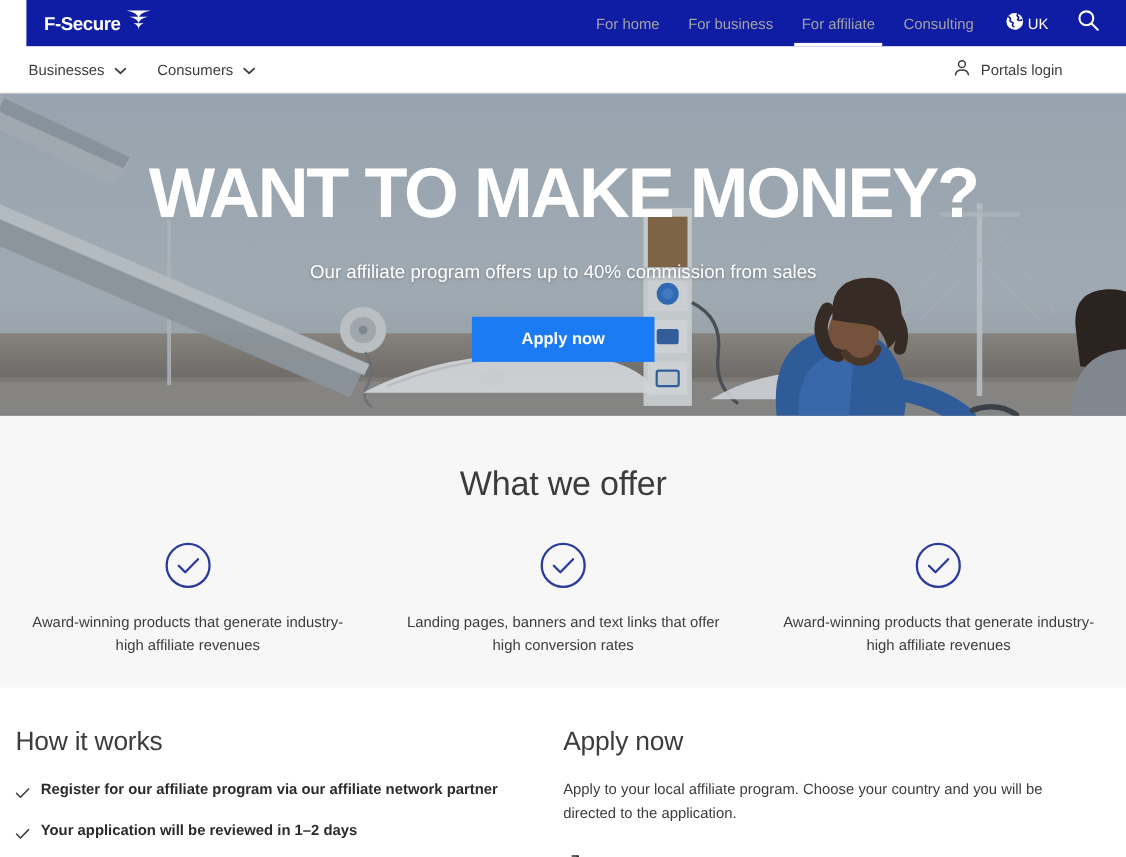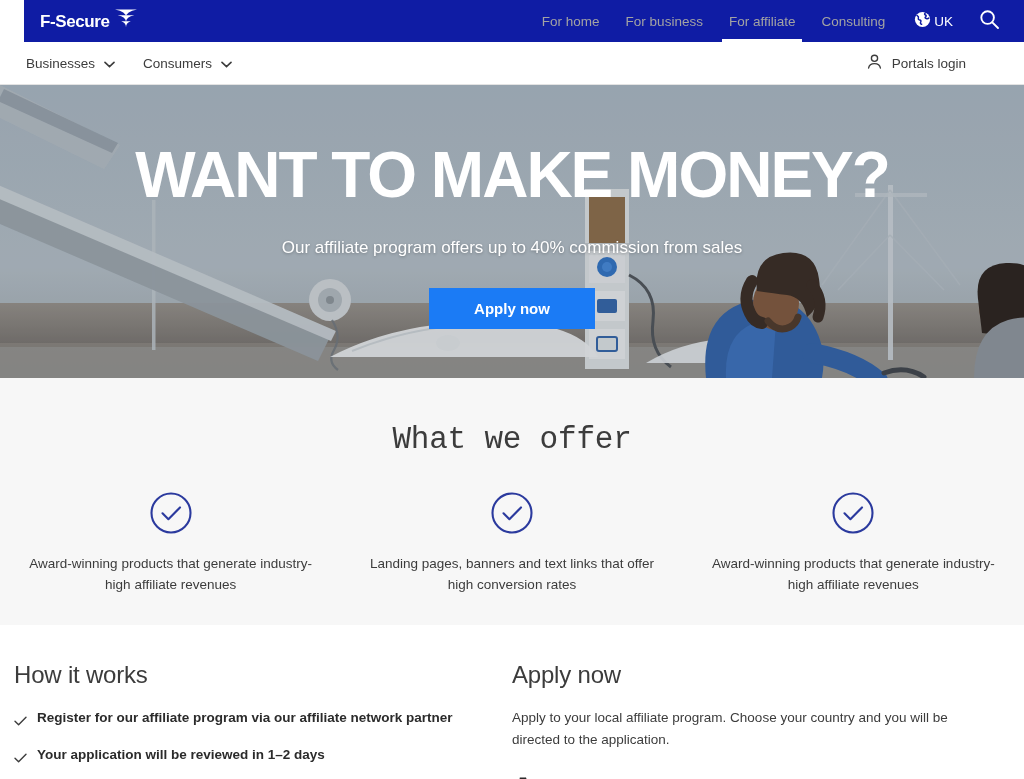--- a/index.html
+++ b/index.html
@@ -160,21 +160,20 @@
     background: #f7f7f7;
     padding: 44px 0 56px;
     height: 247px;
   }
   .offer-title {
     text-align: center;
     font-size: 31px;
     font-weight: normal;
     color: #3c3c3c;
     letter-spacing: -0.2px;
-    font-family: Liberation Mono, monospace;
   }
   .offer-cards {
     display: flex;
     margin-top: 34px;
   }
   .offer-card {
     flex: 1;
     display: flex;
     flex-direction: column;
     align-items: center;

